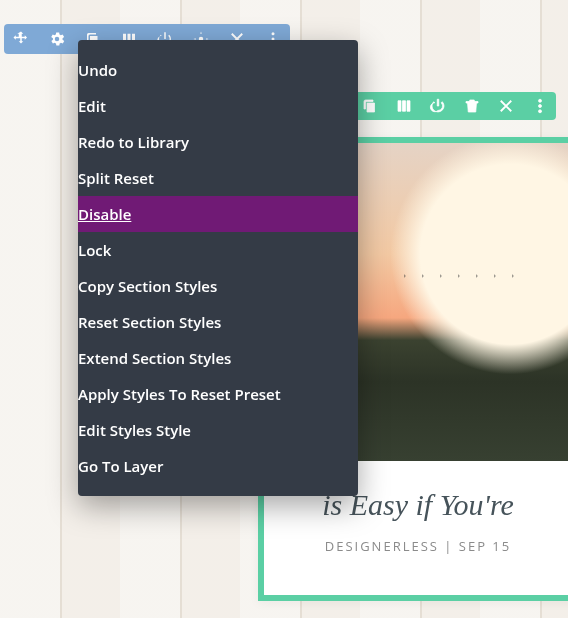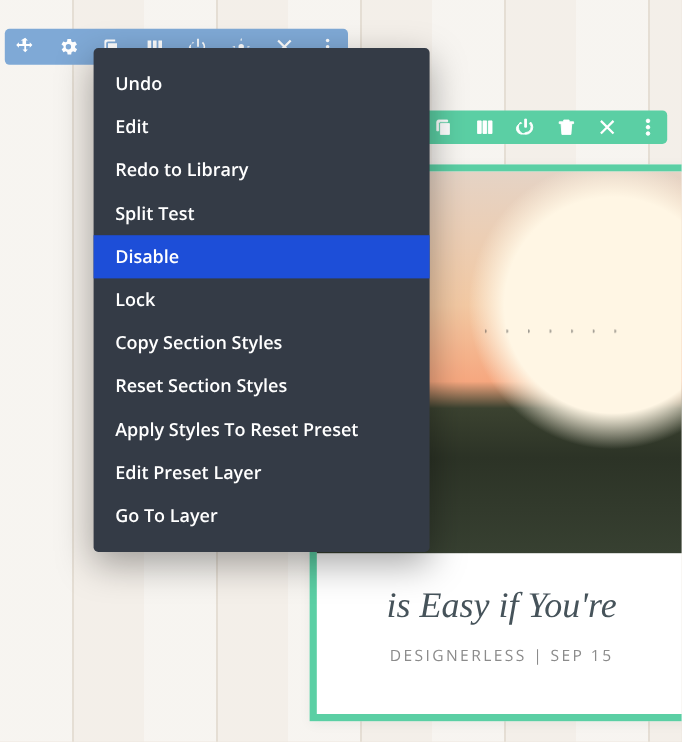--- a/index.html
+++ b/index.html
@@ -63,25 +63,25 @@
 }
 .ctx{
   position:absolute; top:40px; left:78px;
   width:280px;
   background:#343b46; color:#fff;
   border-radius:4px; padding:12px 0;
   box-shadow:0 10px 30px rgba(0,0,0,.35);
   z-index:50;
 }
 .ctx .mi{
-  padding:8px 18px;
+  padding:8px 0;
   font-size:15px; font-weight:600;
   cursor:pointer; white-space:nowrap;
 }
-.ctx .mi.hl{ background:#1d4ed8; }
+.ctx .mi.hl{ background:#701a75;text-decoration:underline; }
 </style>
 </head>
 <body>
 
 <div class="sec-toolbar">
   <span class="tic">
       <svg viewBox="0 0 24 24">
         <path d="M12 2l3 3h-2v4h4V7l3 3-3 3v-2h-4v4h2l-3 3-3-3h2v-4H5v2l-3-3 3-3v2h4V5H7z"></path>
       </svg>
     </span>
@@ -165,21 +165,22 @@
   <div class="card-body">
     <div class="card-title">is Easy if You're </div>
     <div class="card-meta">DESIGNERLESS | SEP 15</div>
   </div>
 </div>
 
 <div class="ctx" id="ctx">
     <div class="mi">Undo</div>
     <div class="mi">Edit</div>
     <div class="mi">Redo to Library</div>
-    <div class="mi">Split Test</div>
+    <div class="mi">Split Reset</div>
     <div class="mi hl">Disable</div>
     <div class="mi">Lock</div>
     <div class="mi">Copy Section Styles</div>
     <div class="mi">Reset Section Styles</div>
+    <div class="mi">Extend Section Styles</div>
     <div class="mi">Apply Styles To Reset Preset</div>
-    <div class="mi">Edit Preset Layer</div>
+    <div class="mi">Edit Styles Style</div>
     <div class="mi">Go To Layer</div>
   </div>
 
 </body></html>

